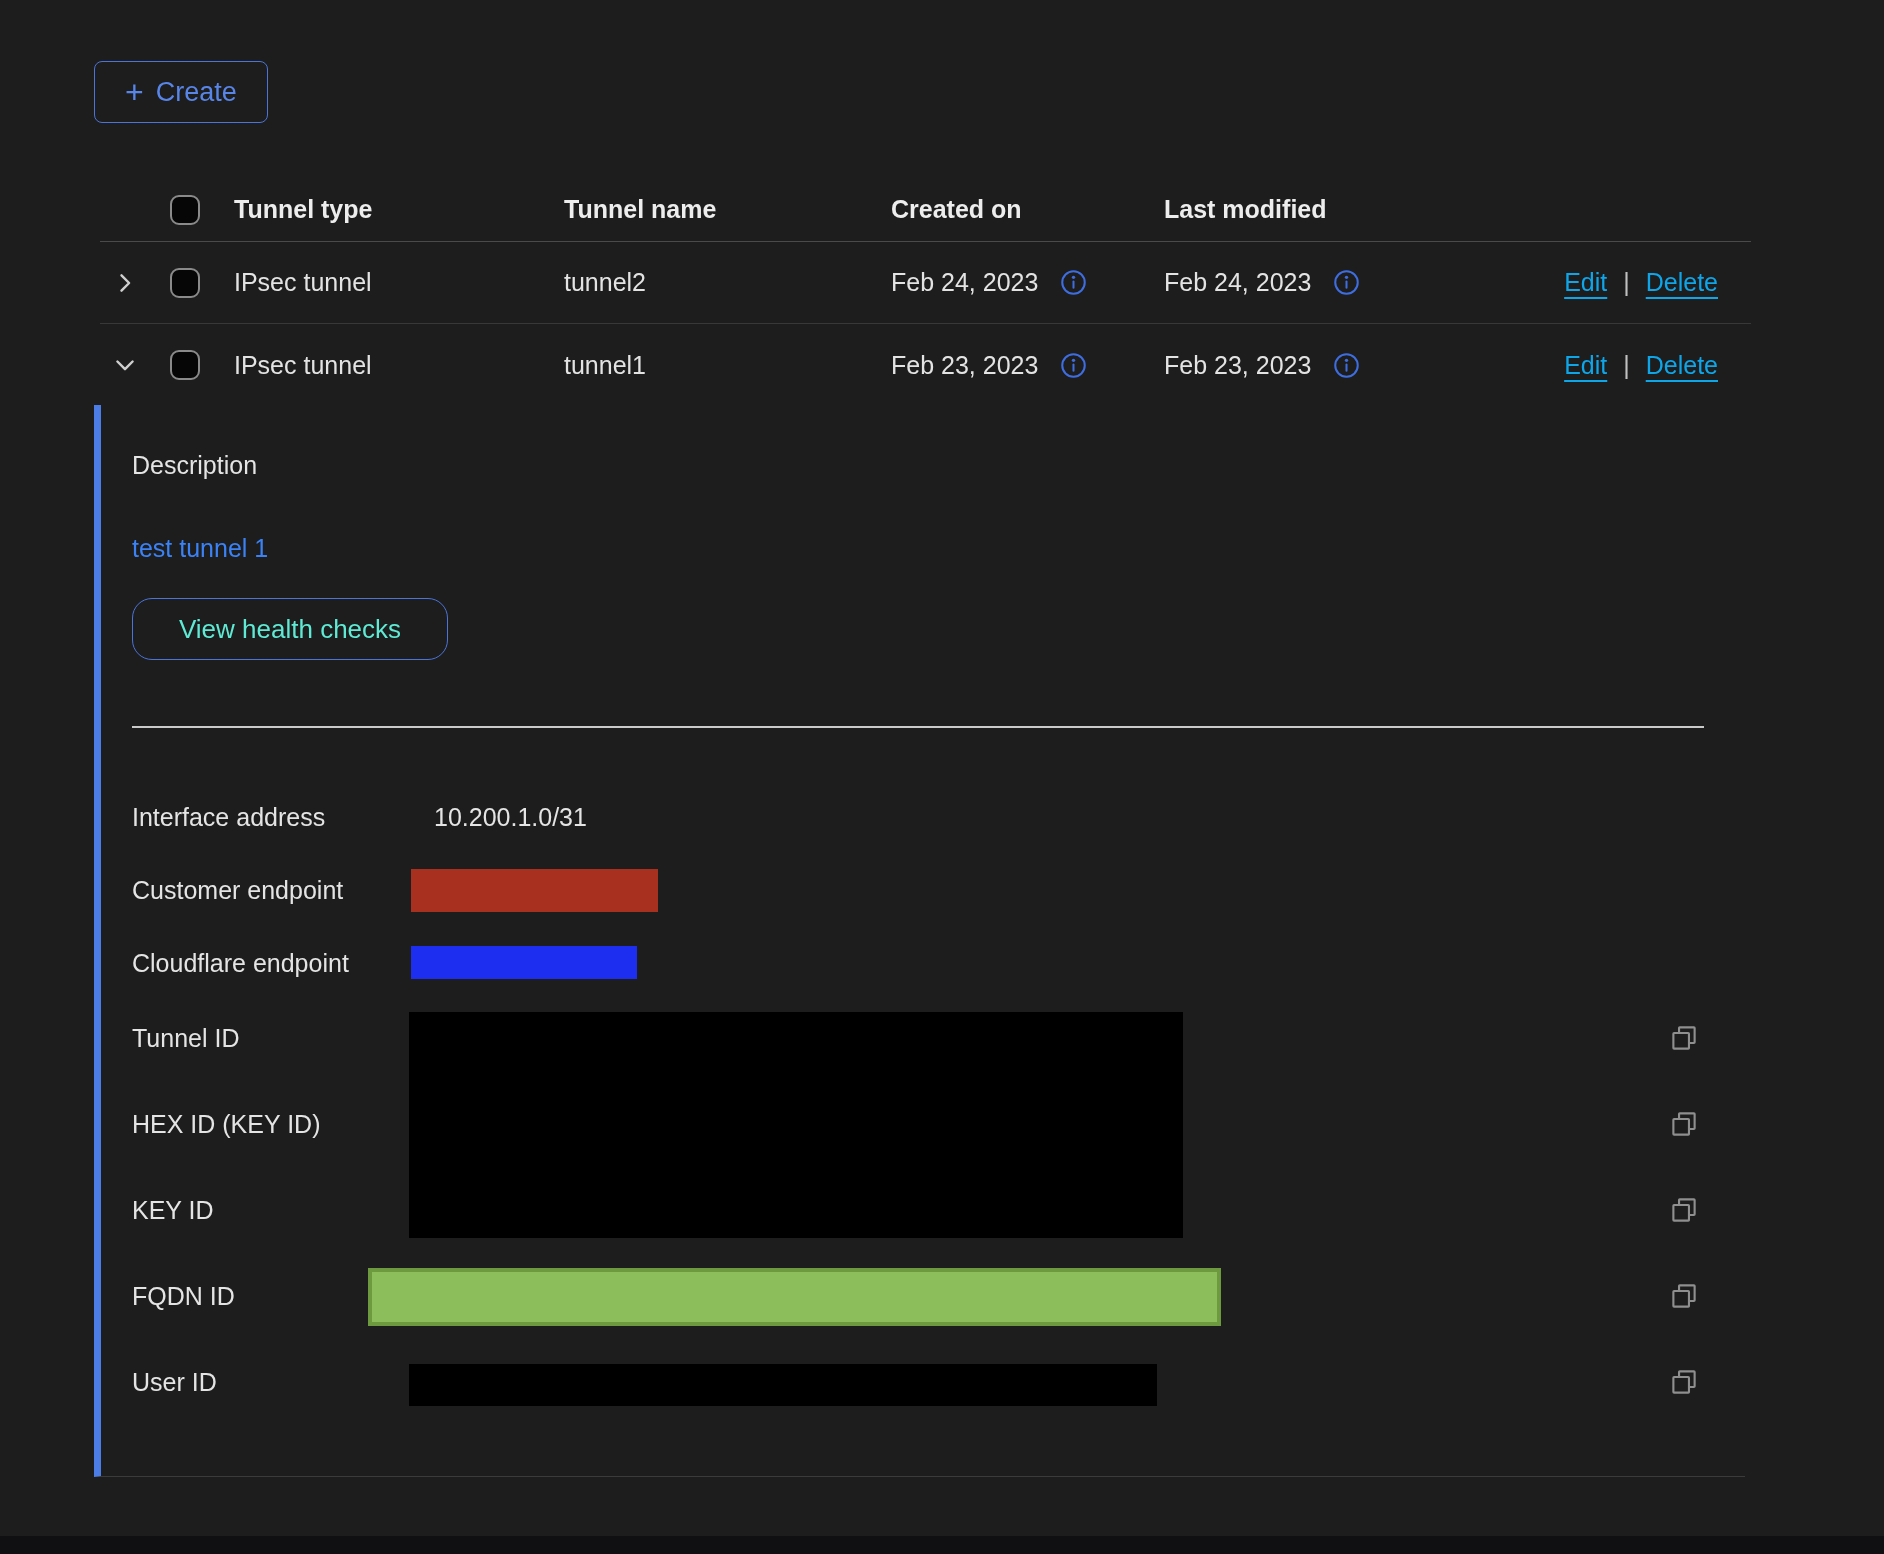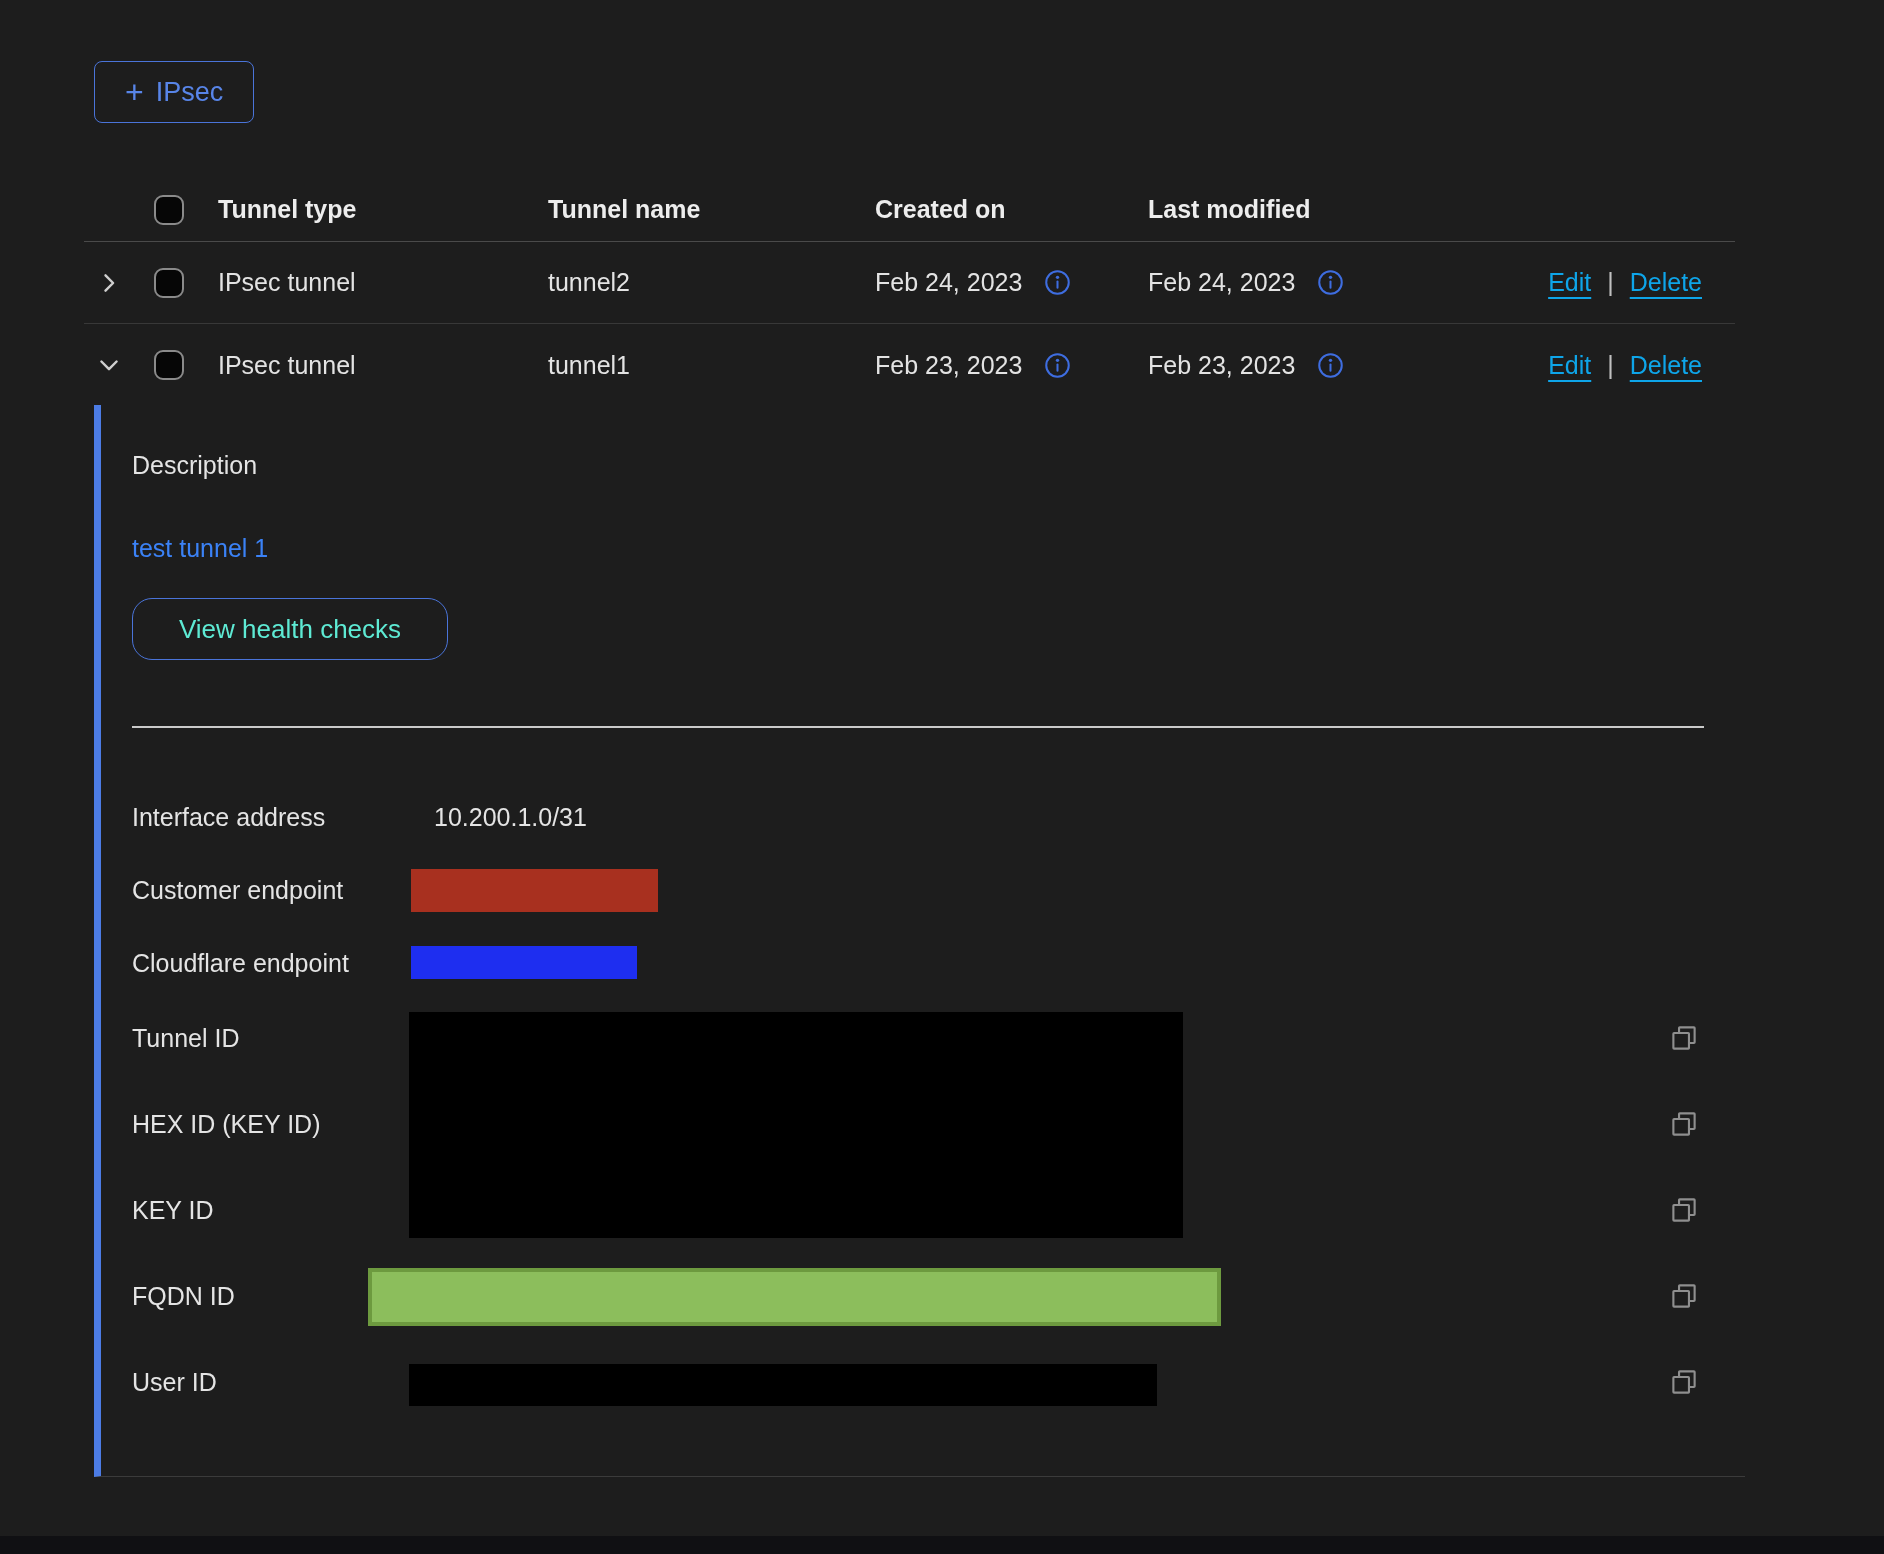--- a/index.html
+++ b/index.html
@@ -18,21 +18,21 @@
     height: 62px; padding: 0 30px;
     display: flex; align-items: center; gap: 12px;
     background: transparent;
     border: 1.5px solid #4a74d9; border-radius: 8px;
     color: #5885e8; font-size: 27px; cursor: pointer;
     font-family: inherit;
   }
   .create-btn .plus { font-size: 32px; font-weight: 300; line-height: 1; color: #5885e8; }
 
   
-  .table { position: absolute; left: 84px; top: 178px; width: 1651px; }
+  .table { position: absolute; left: 100px; top: 178px; width: 1651px; }
   .trow, .thead {
     display: flex; align-items: center;
   }
   .thead { height: 64px; border-bottom: 1px solid #4a4a4a; font-weight: 700; color: #ededed; }
   .trow { height: 82px; font-weight: 400; color: #e3e3e3; }
   .trow.bordered { border-bottom: 1px solid #383838; }
   .cell { font-size: 25px; }
   .c-chev { width: 56px; padding-left: 11px; display: flex; align-items: center; }
   .c-check { width: 64px; display: flex; align-items: center; padding-left: 14px; }
   .c-type { width: 330px; padding-left: 14px; }
@@ -88,21 +88,21 @@
     width: 1884px; height: 18px; background: #101013;
   }
 </style>
 </head>
 <body>
 
 <div class="screen">
 
   <button class="create-btn">
     <span class="plus">+</span>
-    <span>IPsec</span>
+    <span>Create</span>
   </button>
 
   <div class="table">
 
     <div class="thead">
       <div class="c-chev"></div>
       <div class="c-check">
         <span class="checkbox"></span>
       </div>
       <div class="cell c-type">Tunnel type</div>

